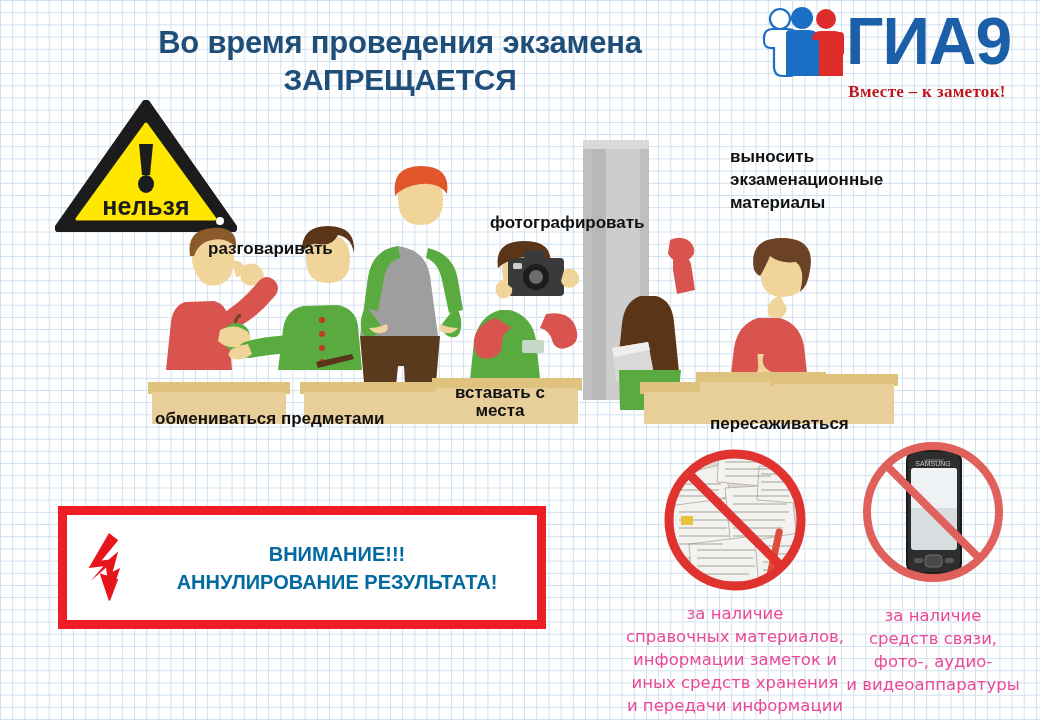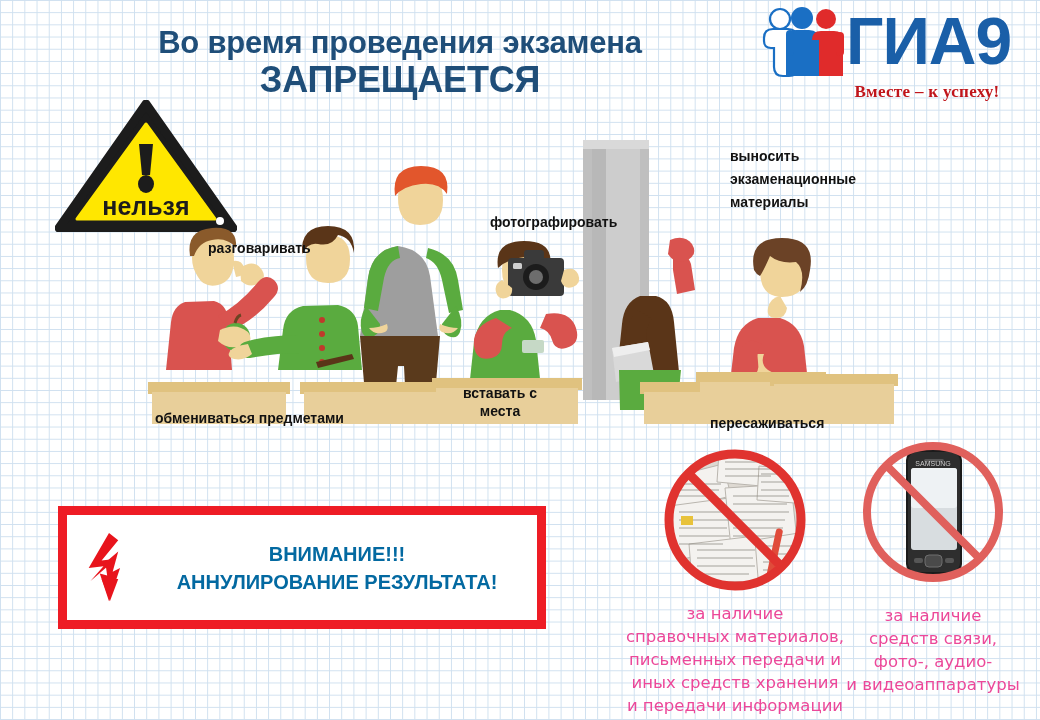--- a/index.html
+++ b/index.html
@@ -13,40 +13,40 @@
     font-family:"Liberation Sans", sans-serif;
   }
   .stage{position:absolute;inset:0;}
 
   
   #title-block{position:absolute;left:60px;top:24px;width:680px;text-align:center;}
   #title-line1,#title-line2{
     color:#1f4e79;font-weight:bold;font-size:31px;line-height:37px;
     letter-spacing:-0.2px;white-space:nowrap;
   }
-  #title-line2{font-size:36px;}
+  #title-line2{font-size:30px;}
 
   
   #logo{position:absolute;left:760px;top:4px;width:272px;height:105px;}
   #logo-mark{position:absolute;left:0;top:2px;width:92px;height:72px;}
   #logo-word{position:absolute;left:86px;top:0px;width:190px;height:76px;}
   #logo-word text{font-family:"Liberation Sans", sans-serif;}
   #logo-tagline{
     position:absolute;left:62px;top:78px;width:210px;text-align:center;
     color:#c0151b;font-family:"Liberation Serif", serif;font-weight:bold;
     font-size:17px;font-style:normal;letter-spacing:0.3px;
   }
 
   
   #warn-triangle{position:absolute;left:55px;top:100px;width:182px;height:132px;}
 
   
   #scene{position:absolute;left:140px;top:130px;width:760px;height:295px;}
   .lbl{
-    position:absolute;color:#111;font-weight:bold;font-size:14px;line-height:21px;
+    position:absolute;color:#111;font-weight:bold;font-size:17px;line-height:21px;
     white-space:nowrap;
   }
   #lbl-talk{left:68px;top:108px;}
   #lbl-photo{left:330px;top:82px;margin-left:20px;}
   #lbl-carry{left:590px;top:15px;white-space:normal;width:180px;line-height:23px;}
   #lbl-exchange{left:15px;top:278px;}
   #lbl-stand{left:305px;top:254px;white-space:normal;width:110px;line-height:18px;text-align:center;}
   #lbl-move{left:570px;top:266px;margin-top:17px;}
 
   
@@ -95,21 +95,21 @@
 
       <circle cx="66" cy="13" r="10" fill="#e02b2b"></circle>
       <path d="M52 34 q0 -9 9 -9 h13 q9 0 9 9 v36 h-31z" fill="#e02b2b"></path>
       <rect x="76" y="26" width="8" height="24" rx="4" fill="#e02b2b"></rect>
 
       <rect x="52" y="34" width="7" height="36" fill="#1a6fc4"></rect>
     </svg>
     <svg id="logo-word" viewBox="0 0 190 76">
       <text x="0" y="60" font-size="66" font-weight="bold" fill="#1a5fa8" letter-spacing="-1">ГИА9</text>
     </svg>
-    <div id="logo-tagline">Вместе – к успеху!</div>
+    <div id="logo-tagline">Вместе – к заметок!</div>
   </div>
 
   <svg id="warn-triangle" viewBox="0 0 182 132">
     <path d="M91 4 L178 128 L4 128 Z" fill="#1c1c1c" stroke="#1c1c1c" stroke-width="9" stroke-linejoin="round"></path>
     <path d="M91 24 L160 119 L22 119 Z" fill="#ffe700" stroke="#ffe700" stroke-width="3" stroke-linejoin="round"></path>
     <path d="M84 44 h14 l-3 31 h-8 z" fill="#1c1c1c"></path>
     <ellipse cx="91" cy="84" rx="8" ry="9" fill="#1c1c1c"></ellipse>
     <text x="91" y="115" font-size="25" font-weight="bold" fill="#1c1c1c" text-anchor="middle" font-family="Liberation Sans, sans-serif">нельзя</text>
     <circle cx="165" cy="121" r="4" fill="#ffffff"></circle>
   </svg>
@@ -268,21 +268,21 @@
           <rect x="112" y="84" width="7" height="58" rx="3" transform="rotate(12 115 110)" fill="#e04b3a"></rect>
           <rect x="22" y="72" width="12" height="9" fill="#e8c23a"></rect>
         </g>
         <circle cx="76" cy="76" r="66" fill="none" stroke="#e0332f" stroke-width="9"></circle>
         <line x1="30" y1="30" x2="122" y2="122" stroke="#e0332f" stroke-width="9"></line>
       </svg>
     </div>
     <div class="proh-caption">
       <div>за наличие</div>
       <div>справочных материалов,</div>
-      <div>письменных передачи и</div>
+      <div>информации заметок и</div>
       <div>иных средств хранения</div>
       <div>и передачи информации</div>
     </div>
   </div>
 
   <div class="proh-card" id="card-phone">
     <div class="proh-media" id="phone-media">
       <svg viewBox="0 0 158 158" width="158" height="158">
 
         <rect x="52" y="10" width="56" height="124" rx="10" fill="#1b1b1b"></rect>

